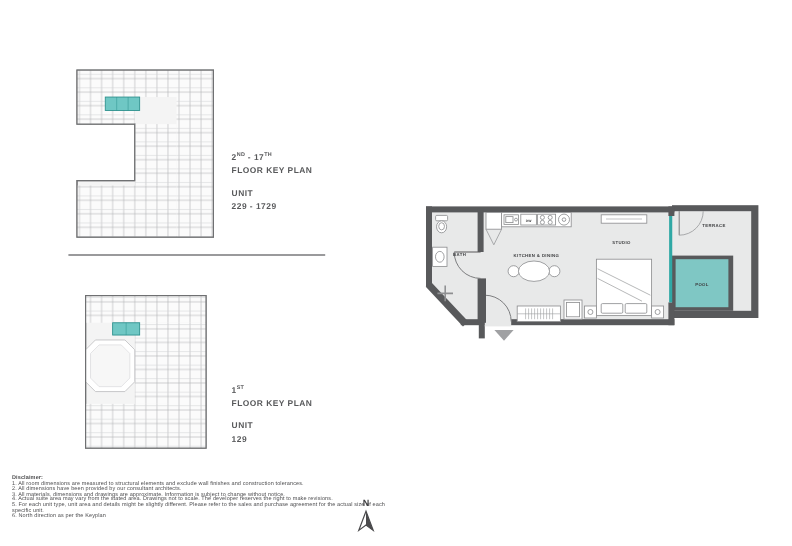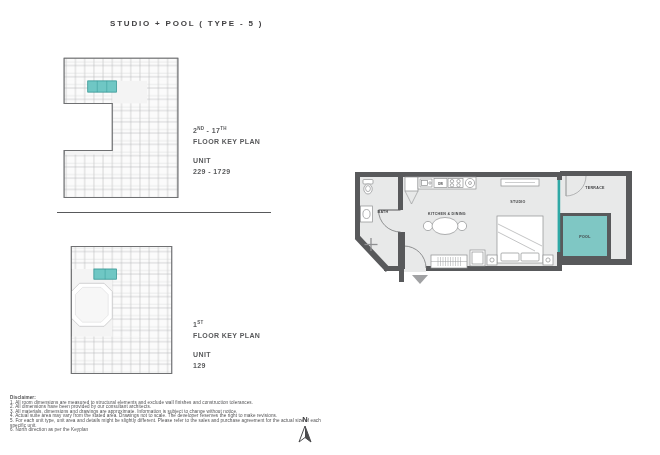--- a/index.html
+++ b/index.html
@@ -39,21 +39,20 @@
   svg text.tiny {
     font-family:"Liberation Sans", sans-serif; font-size:2.8px; font-weight:700;
     fill:#3e3f41; text-anchor:middle;
   }
 </style>
 </head>
 <body>
 
 <div class="page">
 
-  <div class="title">STUDIO + POOL ( TYPE - 5 )</div>
 
   <svg class="kp-svg" style="left:57px; top:54px;" width="128" height="150" viewBox="0 0 125 146">
     <defs>
       <pattern id="cells" width="9" height="11" patternUnits="userSpaceOnUse">
         <rect width="9" height="11" fill="#fbfbfb" stroke="#b3b4b6" stroke-width="0.5"></rect>
         <line x1="0" y1="7.5" x2="9" y2="7.5" stroke="#cfd0d2" stroke-width="0.4"></line>
       </pattern>
     </defs>
     <path d="M7,4 H118 V140 H7 V94 H54 V48 H7 Z" fill="#f4f4f4" stroke="#88898b" stroke-width="1"></path>
     <rect x="7" y="4" width="111" height="22" fill="url(#cells)"></rect>

